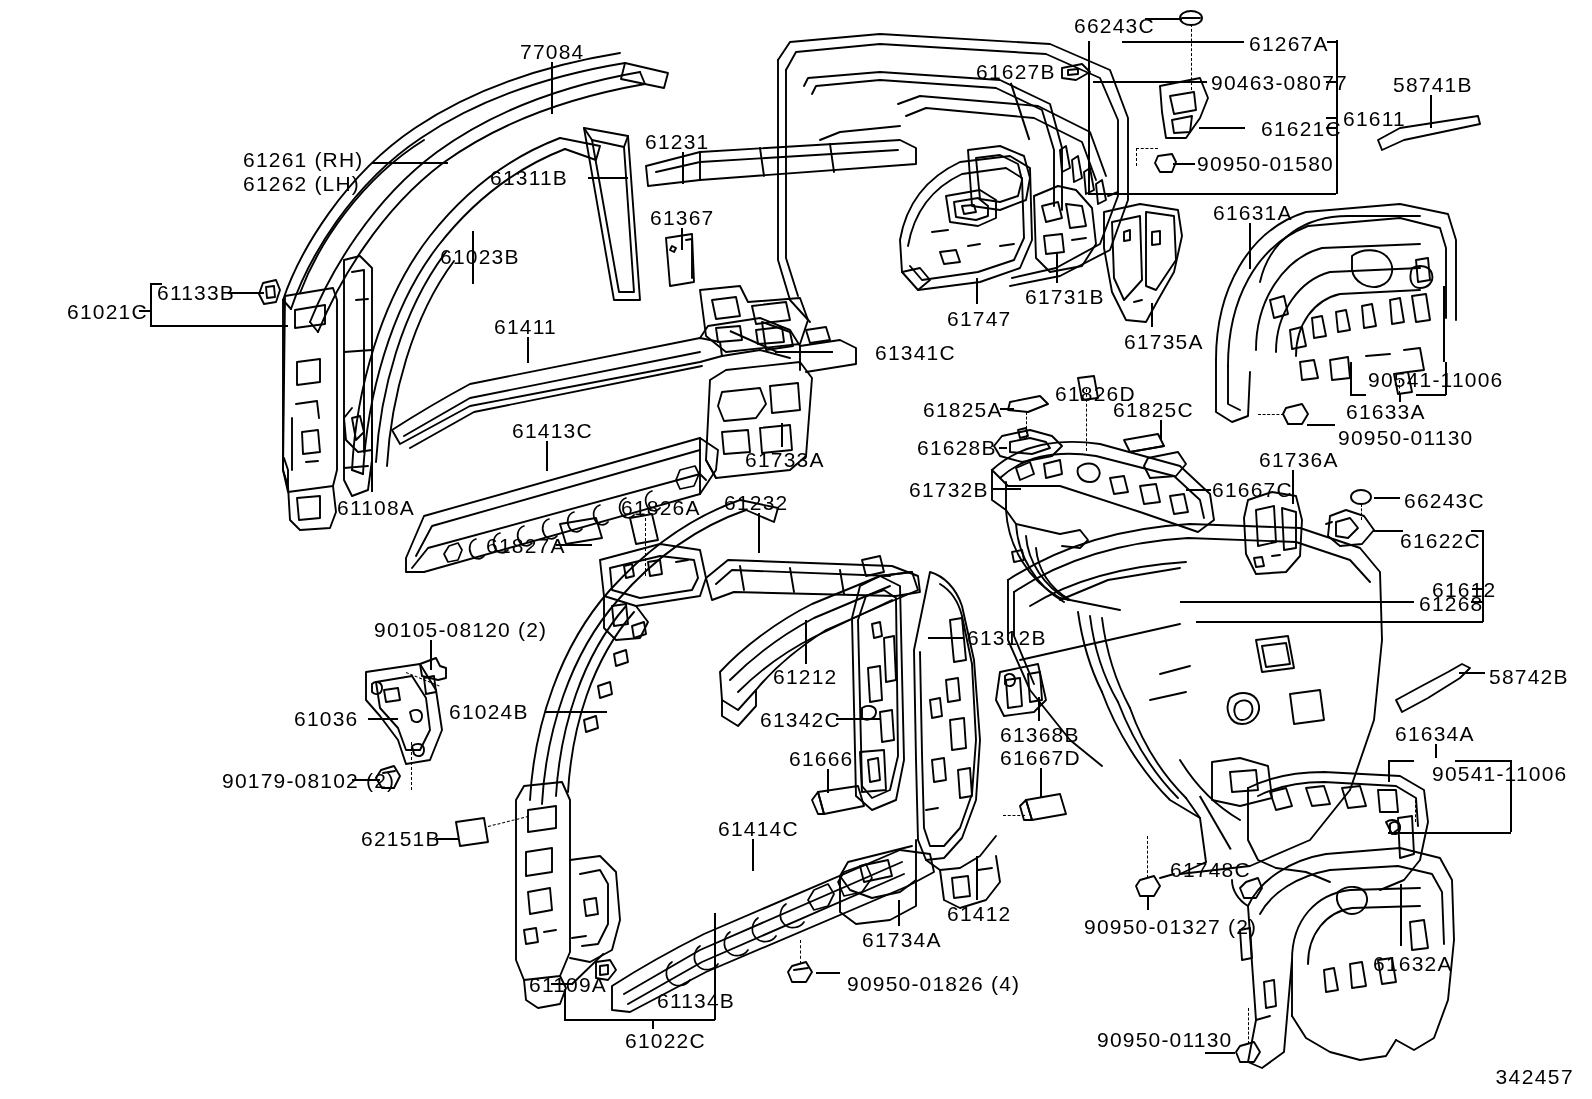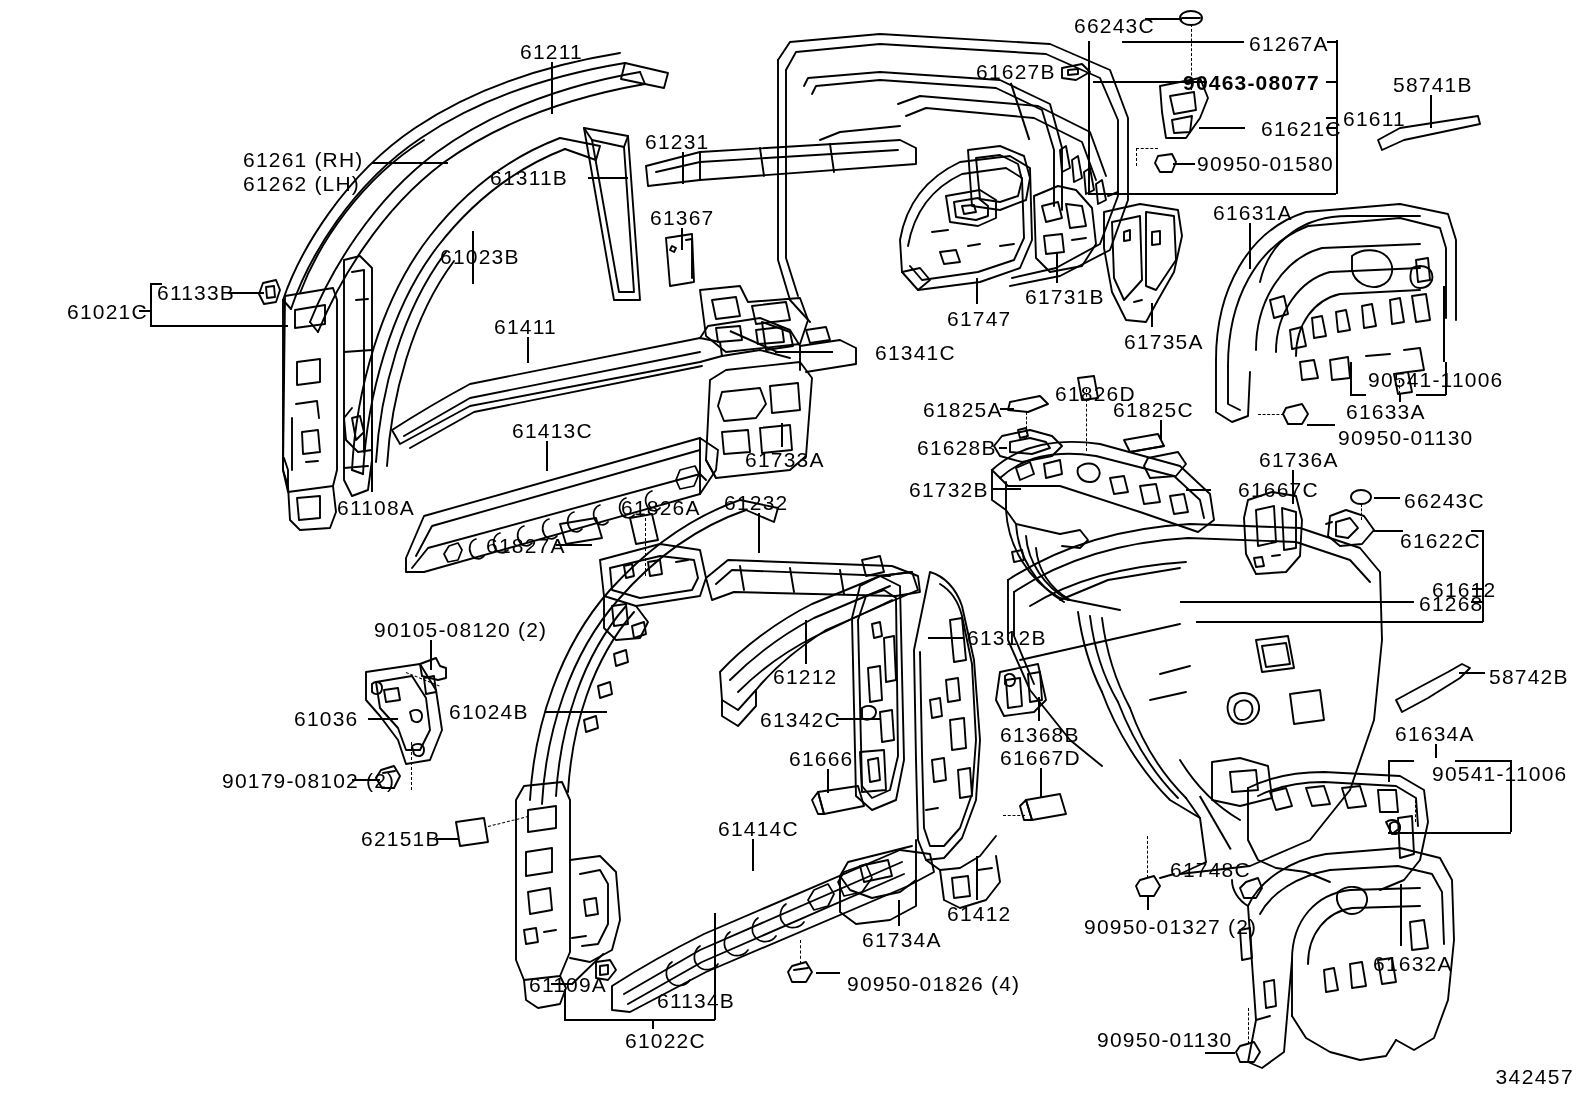--- a/index.html
+++ b/index.html
@@ -615,58 +615,58 @@
   <div class="dsh v" style="left:1147px;top:836px;height:42px;"></div>
 
   <div class="ln h" style="left:1205px;top:1052px;width:30px;"></div>
   <div class="dsh v" style="left:1248px;top:1008px;height:36px;"></div>
 
   <div class="ln v" style="left:1400px;top:884px;height:62px;"></div>
 
   <div class="dsh v" style="left:1399px;top:380px;height:14px;"></div>
 
   <div id="labels">
-      <div class="lbl" style="left: 520px; top: 40px;">61211</div>
+      <div class="lbl" style="left: 520px; top: 40px;">77084</div>
       <div class="lbl" style="left: 243px; top: 148px;">61261 (RH)</div>
       <div class="lbl" style="left: 243px; top: 172px;">61262 (LH)</div>
       <div class="lbl" style="left: 645px; top: 130px;">61231</div>
       <div class="lbl" style="left: 490px; top: 166px;">61311B</div>
       <div class="lbl" style="left: 440px; top: 209px; margin-top: 36px;">61023B</div>
       <div class="lbl" style="left: 650px; top: 206px;">61367</div>
       <div class="lbl" style="left: 157px; top: 281px;">61133B</div>
       <div class="lbl" style="left: 67px; top: 300px;">61021C</div>
       <div class="lbl" style="left: 494px; top: 315px;">61411</div>
       <div class="lbl" style="left: 836px; top: 341px; margin-left: 39px;">61341C</div>
       <div class="lbl" style="left: 512px; top: 419px;">61413C</div>
       <div class="lbl" style="left: 745px; top: 448px;">61733A</div>
       <div class="lbl" style="left: 337px; top: 496px;">61108A</div>
       <div class="lbl" style="left: 621px; top: 496px;">61826A</div>
       <div class="lbl" style="left: 724px; top: 491px;">61232</div>
       <div class="lbl" style="left: 486px; top: 534px;">61827A</div>
       <div class="lbl" style="left: 1074px; top: 14px;">66243C</div>
       <div class="lbl" style="left: 976px; top: 60px;">61627B</div>
       <div class="lbl" style="left: 1249px; top: 32px;">61267A</div>
-      <div class="lbl" style="left: 1183px; top: 71px; font-weight: bold;">90463-08077</div>
+      <div class="lbl" style="left: 1211px; top: 71px;">90463-08077</div>
       <div class="lbl" style="left: 1249px; top: 117px; margin-left: 12px;">61621C</div>
       <div class="lbl" style="left: 1343px; top: 107px;">61611</div>
       <div class="lbl" style="left: 1393px; top: 73px;">58741B</div>
       <div class="lbl" style="left: 1197px; top: 152px;">90950-01580</div>
       <div class="lbl" style="left: 1213px; top: 201px;">61631A</div>
       <div class="lbl" style="left: 947px; top: 307px;">61747</div>
       <div class="lbl" style="left: 1025px; top: 285px;">61731B</div>
       <div class="lbl" style="left: 1124px; top: 330px;">61735A</div>
       <div class="lbl" style="left: 1368px; top: 368px;">90541-11006</div>
       <div class="lbl" style="left: 1346px; top: 400px;">61633A</div>
       <div class="lbl" style="left: 1338px; top: 426px;">90950-01130</div>
       <div class="lbl" style="left: 1055px; top: 367px; margin-top: 15px;">61826D</div>
       <div class="lbl" style="left: 923px; top: 398px;">61825A</div>
       <div class="lbl" style="left: 1113px; top: 398px;">61825C</div>
       <div class="lbl" style="left: 917px; top: 436px;">61628B</div>
       <div class="lbl" style="left: 909px; top: 478px;">61732B</div>
-      <div class="lbl" style="left: 1212px; top: 478px; margin-left: 26px;">61667C</div>
+      <div class="lbl" style="left: 1212px; top: 478px;">61667C</div>
       <div class="lbl" style="left: 1259px; top: 448px;">61736A</div>
       <div class="lbl" style="left: 1404px; top: 489px;">66243C</div>
       <div class="lbl" style="left: 1400px; top: 529px;">61622C</div>
       <div class="lbl" style="left: 1432px; top: 578px;">61612</div>
       <div class="lbl" style="left: 1419px; top: 592px;">61268</div>
       <div class="lbl" style="left: 1489px; top: 665px;">58742B</div>
       <div class="lbl" style="left: 1395px; top: 722px;">61634A</div>
       <div class="lbl" style="left: 1432px; top: 762px;">90541-11006</div>
       <div class="lbl" style="left: 374px; top: 618px;">90105-08120 (2)</div>
       <div class="lbl" style="left: 294px; top: 707px;">61036</div>

